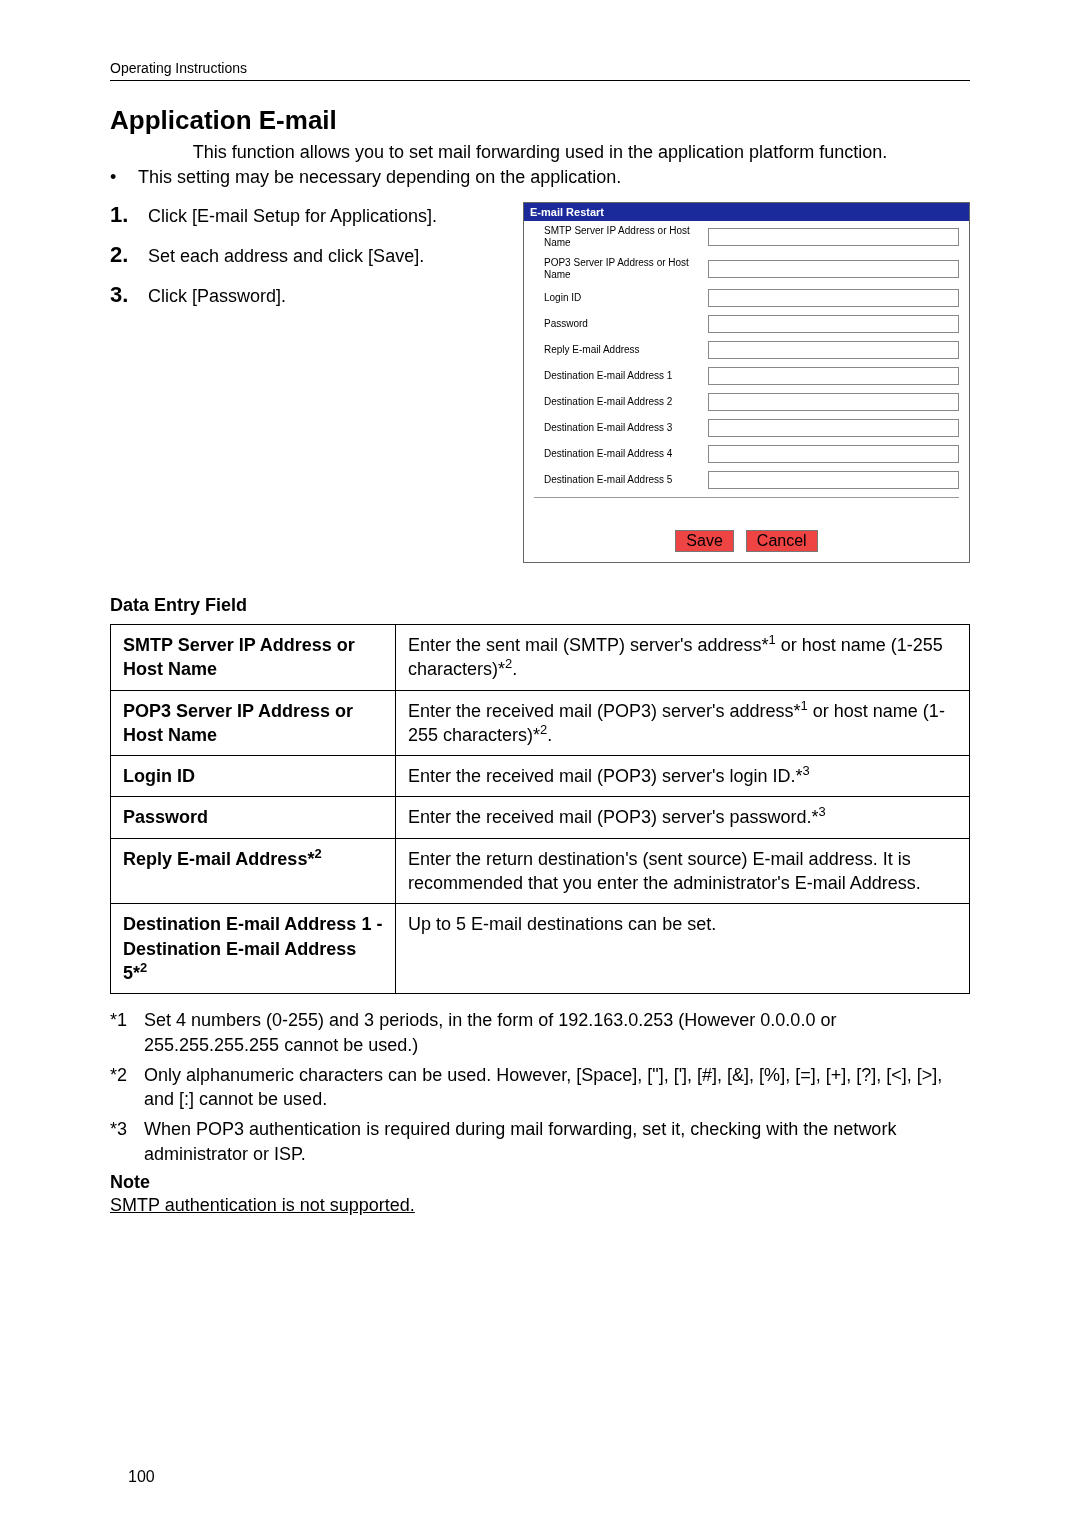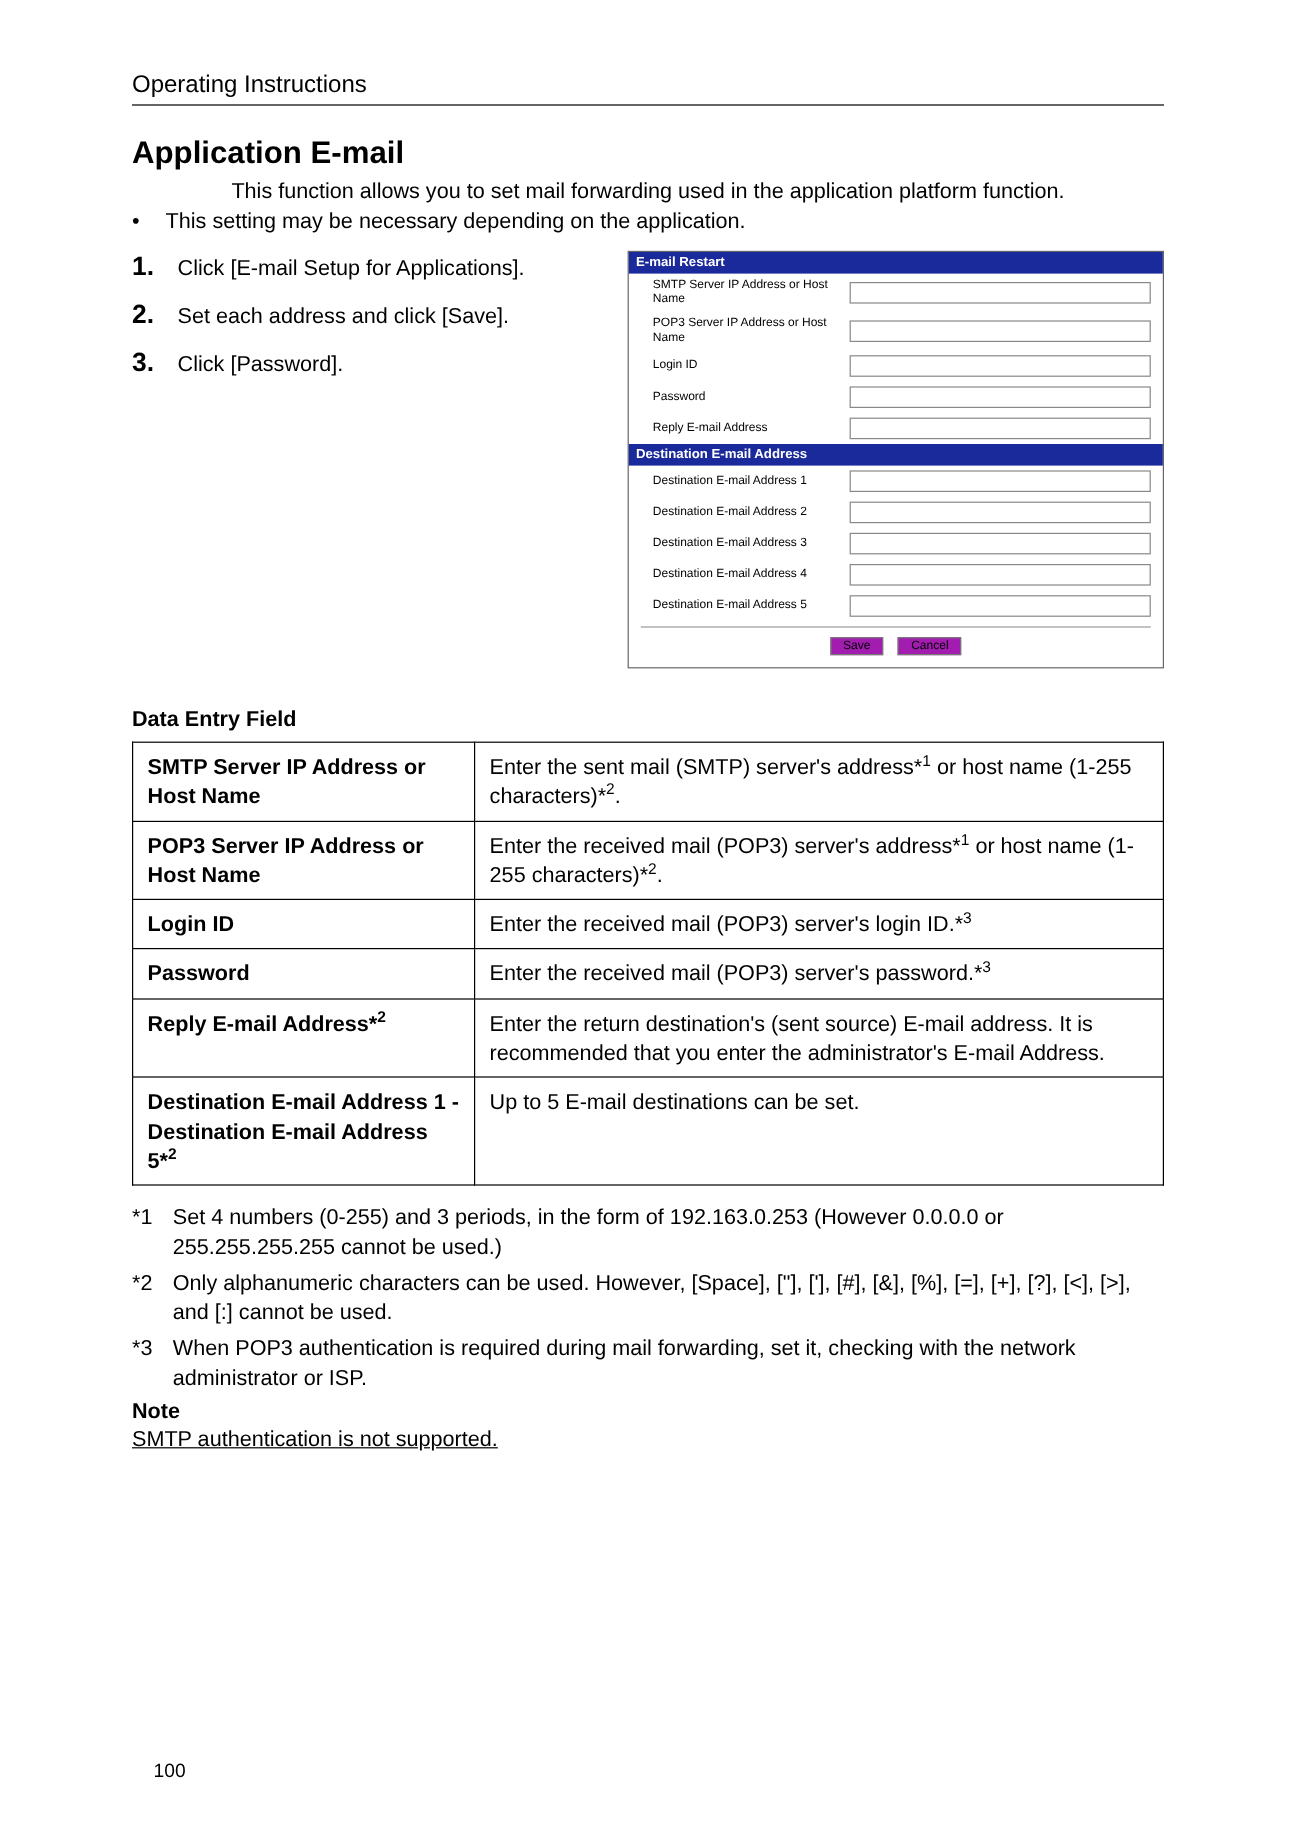--- a/index.html
+++ b/index.html
@@ -10,21 +10,21 @@
     color: #000;
   }
   .page {
     width: 1080px;
     height: 1526px;
     box-sizing: border-box;
     padding: 60px 110px 40px 110px;
     position: relative;
   }
   .running-header {
-    font-size: 20px;
+    font-size: 14px;
     margin-bottom: 4px;
   }
   .hr-top {
     border: 0;
     border-top: 1.5px solid #000;
     margin: 0 0 24px 0;
   }
   .section-title {
     font-size: 26px;
     font-weight: bold;
@@ -102,24 +102,25 @@
     border-top: 1px solid #999;
     margin: 4px 10px 0 10px;
   }
   .form-buttons {
     display: flex;
     justify-content: center;
     gap: 12px;
     padding: 8px 0 10px 0;
   }
   .form-btn {
-    font-size: 10px;
+    font-size: 16px;
     padding: 1px 10px;
     border: 1px solid #777;
-    background: #a21caf;
+    background: #ef4444;
+    margin-top: 24px;
   }
   .subheading {
     font-size: 18px;
     font-weight: bold;
     margin: 32px 0 8px 0;
   }
   table.data-entry {
     border-collapse: collapse;
     width: 100%;
     font-size: 18px;
@@ -217,21 +218,20 @@
       </div>
       <div class="form-row">
         <div class="form-label">Password</div>
         <div class="form-input"></div>
       </div>
       <div class="form-row">
         <div class="form-label">Reply E-mail Address</div>
         <div class="form-input"></div>
       </div>
 
-      <div class="form-header">Destination E-mail Address</div>
 
       <div class="form-row">
         <div class="form-label">Destination E-mail Address 1</div>
         <div class="form-input"></div>
       </div>
       <div class="form-row">
         <div class="form-label">Destination E-mail Address 2</div>
         <div class="form-input"></div>
       </div>
       <div class="form-row">

